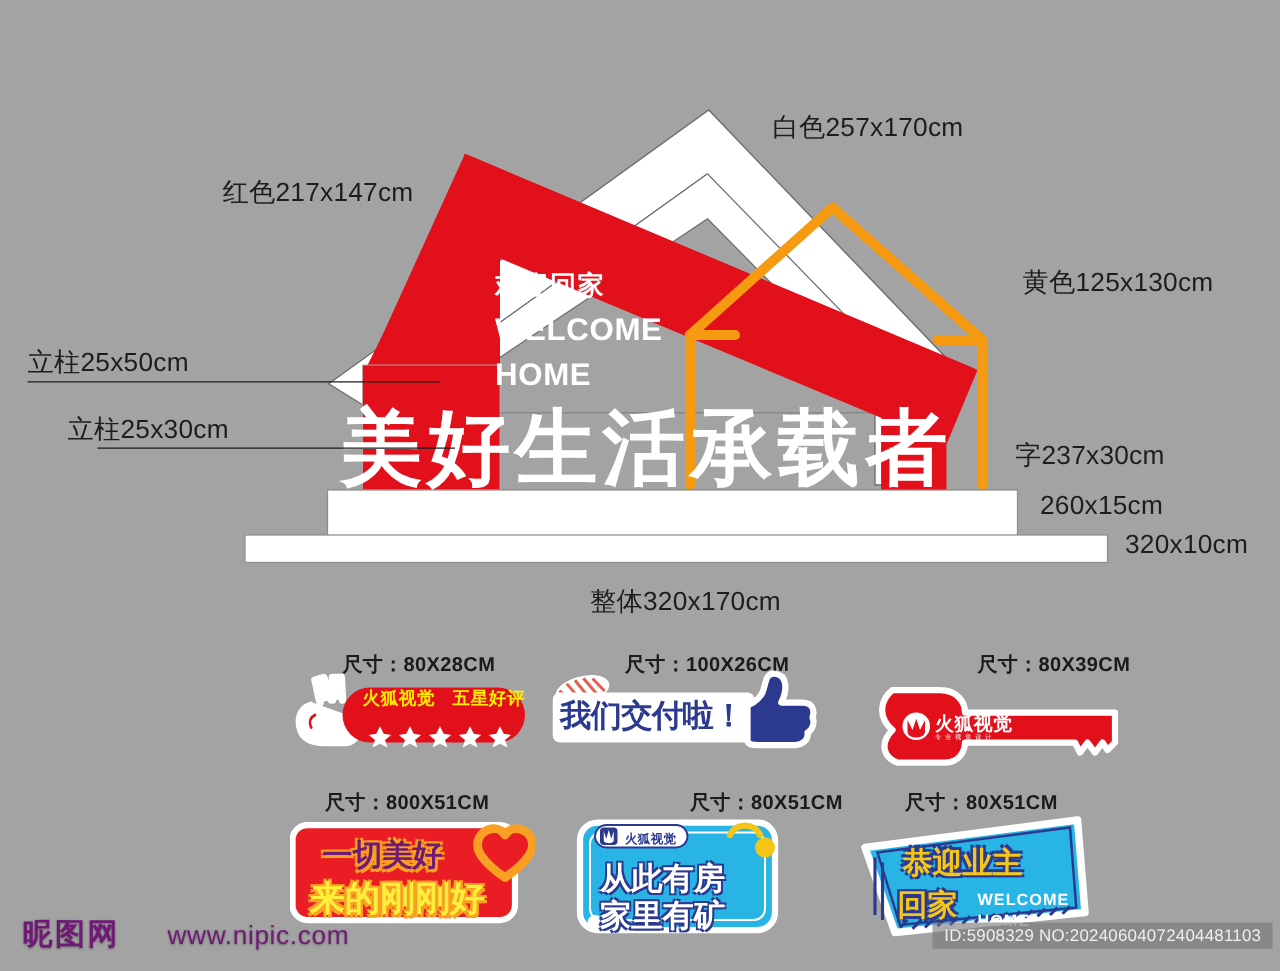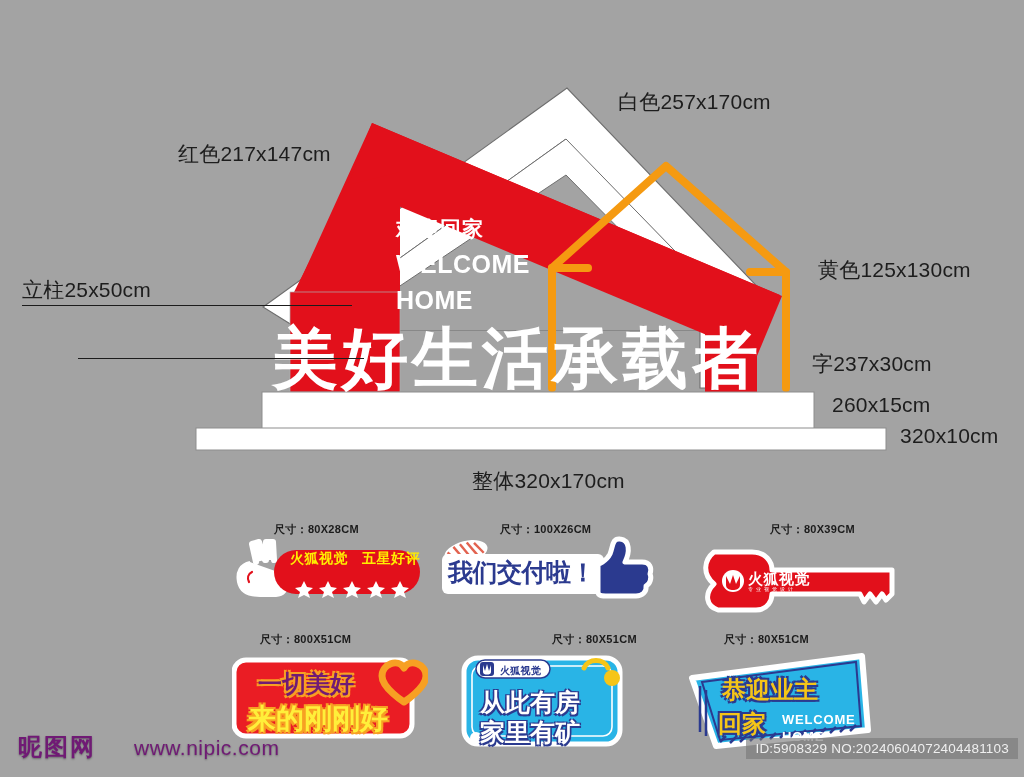--- a/index.html
+++ b/index.html
@@ -9,21 +9,21 @@
     font-family:"Liberation Sans","DejaVu Sans",sans-serif;
     overflow:hidden;position:relative;
   }
   #stage{position:absolute;left:0;top:0;width:1024px;height:777px;}
   .lbl{
     position:absolute;color:#1d1d1d;font-size:21px;letter-spacing:.2px;
     white-space:nowrap;font-family:"Liberation Sans","DejaVu Sans",sans-serif;
   }
   .leader{position:absolute;height:0;border-top:1.3px solid #1c1c1c;}
   .sizecap{
-    position:absolute;color:#1b1b1b;font-size:11px;letter-spacing:.3px;
+    position:absolute;color:#1b1b1b;font-size:16px;letter-spacing:.3px;
     white-space:nowrap;font-weight:bold;
     font-family:"Liberation Sans","DejaVu Sans",sans-serif;
   }
   svg{display:block;}
   .wm{
     position:absolute;bottom:14px;left:18px;display:flex;align-items:baseline;gap:22px;
     color:#701a75;text-shadow:0 1px 2px rgba(0,0,0,.35);
   }
   .wm .cn{font-size:24px;font-weight:bold;letter-spacing:2px;}
   .wm .en{font-size:21px;letter-spacing:.5px;margin-left:16px;}
@@ -82,25 +82,26 @@
   </div>
 
   <div style="position:absolute;left:272px;top:325px;font-size:66px;font-weight:bold;
               color:#ffffff;letter-spacing:4px;line-height:1;white-space:nowrap;
               -webkit-text-stroke:0;">美好生活承载者</div>
 
   <div class="lbl" style="left:178px;top:140px;">红色217x147cm</div>
 
   <div class="lbl" style="left:618px;top:88px;">白色257x170cm</div>
 
-  <div class="lbl" style="left:818px;top:212px;margin-top:44px;">黄色125x130cm</div>
+  <div class="lbl" style="left:818px;top:212px;">黄色125x130cm</div>
 
   <div class="lbl" style="left:22px;top:276px;">立柱25x50cm</div>
   <div class="leader" style="left:22px;top:305px;width:330px;"></div>
 
+  <div class="lbl" style="left:54px;top:329px;">立柱25x30cm</div>
   <div class="leader" style="left:78px;top:358px;width:286px;"></div>
 
   <div class="lbl" style="left:812px;top:350px;">字237x30cm</div>
 
   <div class="lbl" style="left:832px;top:393px;">260x15cm</div>
 
   <div class="lbl" style="left:900px;top:424px;">320x10cm</div>
 
   <div class="lbl" style="left:472px;top:467px;">整体320x170cm</div>
 
@@ -142,21 +143,21 @@
       <g>
         <path d="M156,58 L156,30 C156,30 164,28 168,20 C171,13 170,4 178,5 C188,6 188,18 183,28 L200,28 C208,28 210,34 208,40 C210,44 208,50 204,52 C205,58 200,62 194,62 L166,62 C160,62 156,62 156,58 Z" fill="#2b3a8f" stroke="#ffffff" stroke-width="5" stroke-linejoin="round"></path>
       </g>
     </svg>
     <div style="position:absolute;left:6px;top:34px;color:#2b3a8f;font-size:25px;font-weight:bold;
                 letter-spacing:-.5px;white-space:nowrap;
                 text-shadow:1.5px 1.5px 0 #fff,-1.5px 1.5px 0 #fff,1.5px -1.5px 0 #fff,-1.5px -1.5px 0 #fff;">我们交付啦！</div>
   </div>
 
   <div class="badge" style="left:700px;top:522px;width:200px;height:80px;">
-    <div class="sizecap" style="left:70px;top:0;">尺寸：80X39CM</div>
+    <div class="sizecap" style="left:82px;top:0;">尺寸：80X39CM</div>
     <svg width="200" height="80" viewBox="0 0 200 80" style="position:absolute;left:0;top:18px;">
       <g>
         <path d="M14,12 C4,20 2,34 14,44 C4,54 6,66 18,70 L56,70 C68,70 72,60 72,54 L160,54
                  L164,62 L170,54 L176,62 L182,54 L186,60 L192,54 L192,30 L72,30 C72,22 66,12 52,12 Z" fill="#e2101b" stroke="#ffffff" stroke-width="5" stroke-linejoin="round"></path>
       </g>
       <g transform="translate(22,30)">
         <circle cx="11" cy="11" r="11" fill="#ffffff"></circle>
         <path d="M4,6 L8,14 L11,5 L14,14 L18,6 L18,15 C18,19 14,20 11,20 C8,20 4,19 4,15 Z" fill="#e2101b"></path>
       </g>
     </svg>

